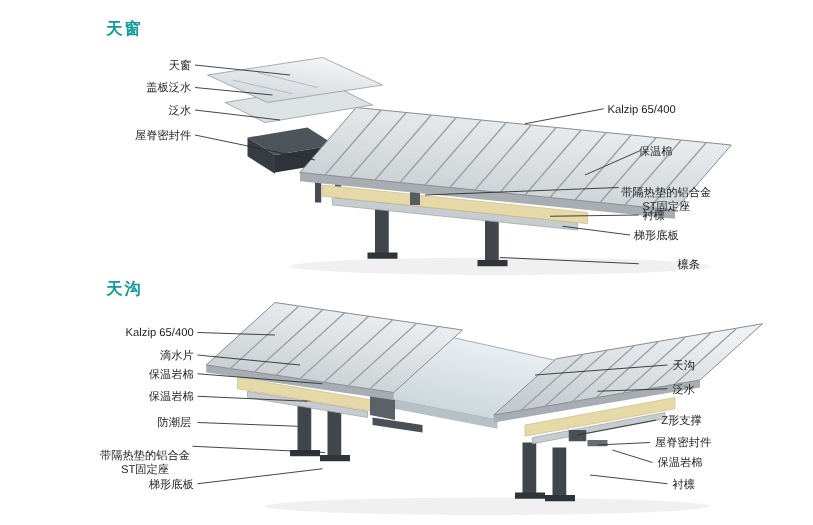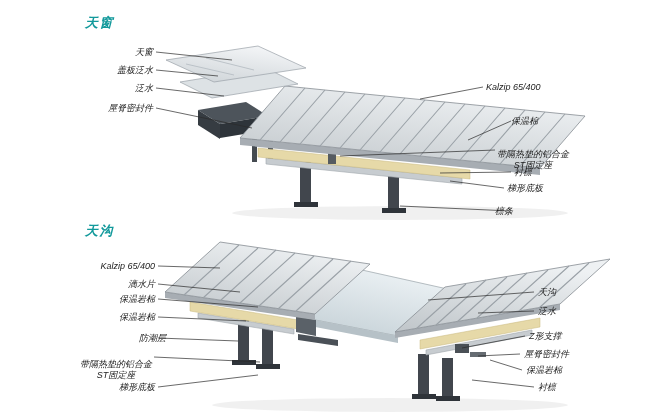--- a/index.html
+++ b/index.html
@@ -4,21 +4,20 @@
 <style>
   * { margin: 0; padding: 0; box-sizing: border-box; }
   html, body { background: #ffffff; }
   body { font-family: "Liberation Sans", sans-serif; }
   .canvas {
     position: relative;
     width: 650px;
     height: 416px;
     background: #ffffff;
     overflow: hidden;
-    font-style: italic;
   }
   .art { position: absolute; left: 0; top: 0; width: 650px; height: 420px; }
   .section-title {
     position: absolute;
     color: #12999b;
     font-size: 13px;
     font-weight: bold;
     letter-spacing: 1.5px;
     white-space: nowrap;
   }
@@ -163,27 +162,27 @@
   <div class="lbl" style="right:497px; top:103px;">屋脊密封件</div>
 
   <div class="lbl" style="left:486px; top:82px;">Kalzip 65/400</div>
   <div class="lbl" style="left:511px; top:116px;">保温棉</div>
   <div class="lbl two" style="left:497px; top:137px;">
     <span>带隔热垫的铝合金</span>
     <span>ST固定座</span>
   </div>
   <div class="lbl" style="left:514px; top:167px;">衬檩</div>
   <div class="lbl" style="left:507px; top:183px;">梯形底板</div>
-  <div class="lbl" style="left:495px; top:206px;">檩条</div>
+  <div class="lbl" style="left:542px; top:206px;">檩条</div>
 
   <div class="lbl" style="right:495px; top:261px;">Kalzip 65/400</div>
   <div class="lbl" style="right:495px; top:279px;">滴水片</div>
   <div class="lbl" style="right:495px; top:294px;">保温岩棉</div>
   <div class="lbl" style="right:495px; top:312px;">保温岩棉</div>
-  <div class="lbl" style="right:484px; top:333px;">防潮层</div>
+  <div class="lbl" style="right:497px; top:333px;">防潮层</div>
   <div class="lbl two" style="right:498px; top:347px;">
     <span>带隔热垫的铝合金</span>
     <span>ST固定座</span>
   </div>
   <div class="lbl" style="right:495px; top:382px;">梯形底板</div>
 
   <div class="lbl" style="left:538px; top:287px;">天沟</div>
   <div class="lbl" style="left:538px; top:306px;">泛水</div>
   <div class="lbl" style="left:529px; top:331px;">Z形支撑</div>
   <div class="lbl" style="left:524px; top:349px;">屋脊密封件</div>

